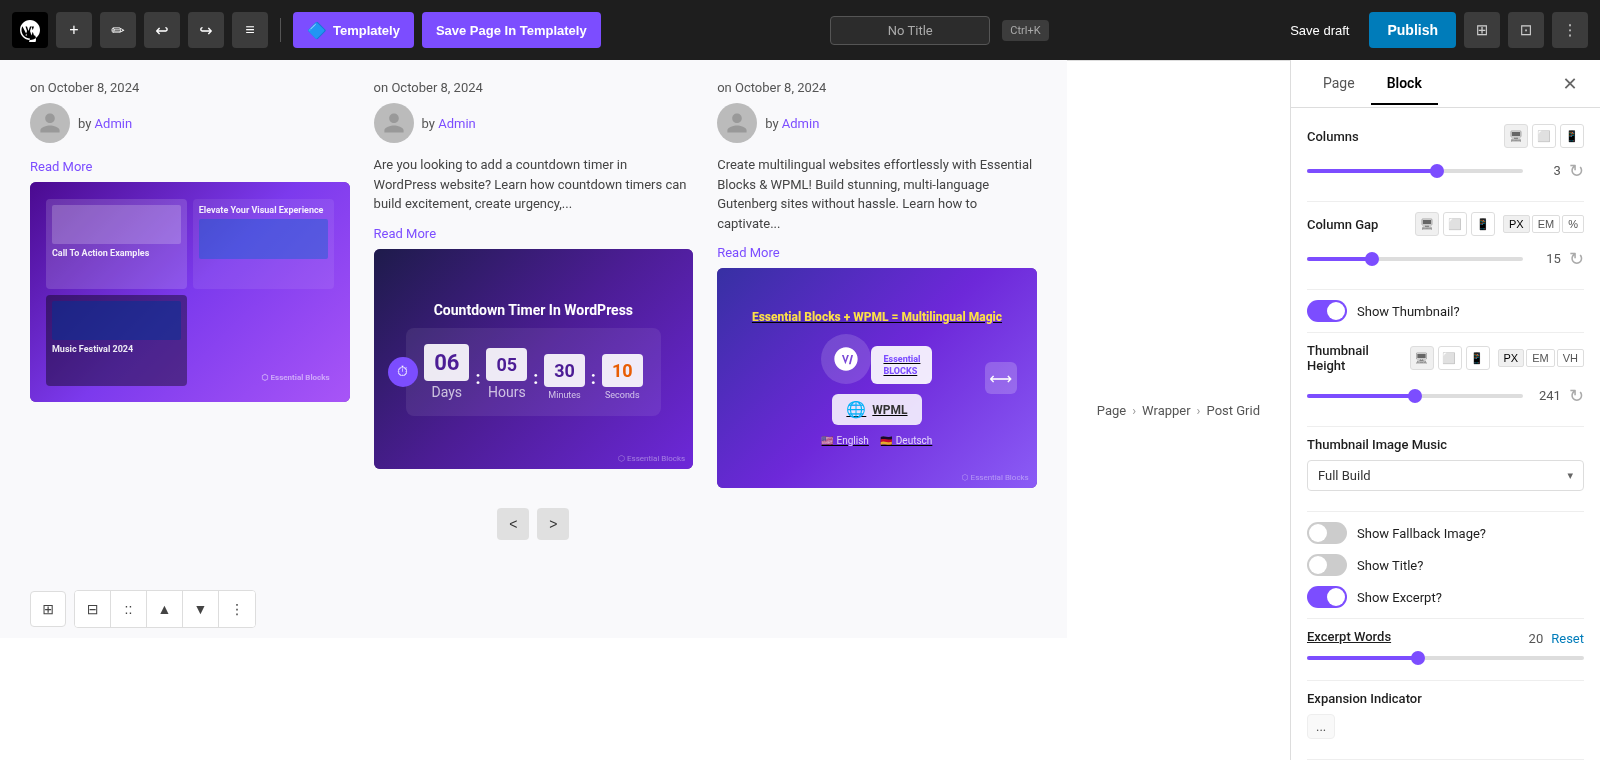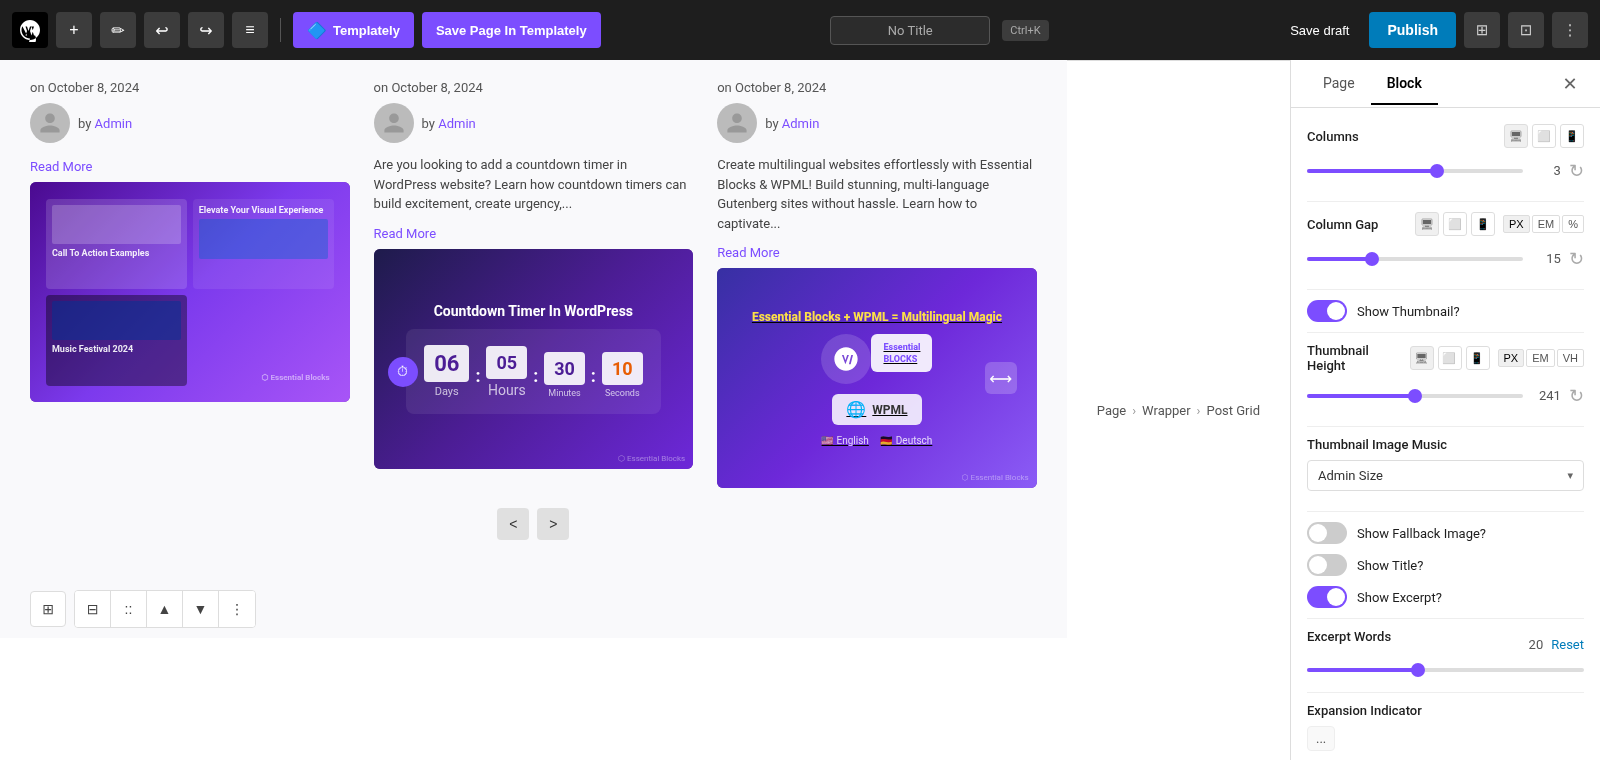--- a/index.html
+++ b/index.html
@@ -321,21 +321,21 @@
             <div class="post-thumbnail">
               <div class="thumb-2" style="flex-direction: column;">
                 <div style="color:white; font-size:14px; font-weight:700; margin-bottom: 10px; text-align:center; padding: 0 10px;">Countdown Timer In WordPress</div>
 
                 <div style="background: rgba(255,255,255,0.08); border-radius: 8px; padding: 16px; width: 80%; position: relative;">
 
                   <div style="position:absolute; left: -18px; top: 50%; transform: translateY(-50%); background: #7c4dff; border-radius: 50%; width: 30px; height: 30px; display: flex; align-items: center; justify-content: center; color: white; font-size: 14px;">⏱</div>
                   <div style="display:flex; gap: 6px; align-items: flex-end; justify-content:center;">
                     <div style="text-align:center;">
                       <div style="background:rgba(255,255,255,0.9); border-radius:4px; padding: 6px 10px; color: #4c1d95; font-size: 22px; font-weight: 700;">06</div>
-                      <div style="color: rgba(255,255,255,0.7); font-size: 11px; margin-top: 3px;">Days</div>
+                      <div style="color: rgba(255,255,255,0.7); font-size: 14px; margin-top: 3px;">Days</div>
                     </div>
                     <div style="color:white; font-size:18px; font-weight:700; padding-bottom:12px;">:</div>
                     <div style="text-align:center;">
                       <div style="background:rgba(255,255,255,0.9); border-radius:4px; padding: 6px 10px; color: #4c1d95; font-size: 18px; font-weight: 700;">05</div>
                       <div style="color: rgba(255,255,255,0.7); font-size: 14px; margin-top: 3px;">Hours</div>
                     </div>
                     <div style="color:white; font-size:18px; font-weight:700; padding-bottom:12px;">:</div>
                     <div style="text-align:center;">
                       <div style="background:rgba(255,255,255,0.9); border-radius:4px; padding: 6px 10px; color: #4c1d95; font-size: 18px; font-weight: 700;">30</div>
                       <div style="color: rgba(255,255,255,0.7); font-size: 9px; margin-top: 3px;">Minutes</div>
@@ -361,21 +361,21 @@
                   </svg>
               </div>
               <span class="by-author">by <a>Admin</a></span>
             </div>
             <div class="post-excerpt">Create multilingual websites effortlessly with Essential Blocks &amp; WPML! Build stunning, multi-language Gutenberg sites without hassle. Learn how to captivate...</div>
             <a class="read-more">Read More</a>
             <div class="post-thumbnail">
               <div class="thumb-3" style="flex-direction:column; padding: 16px; gap: 10px; text-decoration: underline;">
                 <div style="color: #fde047; font-size: 12px; font-weight: 800; text-align:center;">Essential Blocks + WPML = Multilingual Magic</div>
 
-                <div style="display:flex; align-items:flex-start; justify-content:center;">
+                <div style="display:flex; align-items:flex-end; justify-content:center;">
                   <div style="width:50px; height:50px; background: rgba(255,255,255,0.15); border-radius:50%; display:flex; align-items:center; justify-content:center;">
                     <svg width="28" height="28" viewBox="0 0 24 24" fill="white">
                         <path d="M12 2C6.477 2 2 6.477 2 12s4.477 10 10 10 10-4.477 10-10S17.523 2 12 2zm-.5 14.5l-3-8h1.5l1.5 4.5 1.5-4.5h1.5l-3 8zm5-8h1.5l-2 8h-1.5l2-8z"></path>
                       </svg>
                   </div>
                   <div style="background: rgba(255,255,255,0.9); border-radius:6px; padding: 8px 12px; display:flex; flex-direction:column; gap:2px;">
                     <div style="font-size: 9px; font-weight: 800; color: #7c4dff;">Essential</div>
                     <div style="font-size: 9px; font-weight: 800; color: #7c4dff;">BLOCKS</div>
                   </div>
                 </div>
@@ -513,21 +513,21 @@
           <span class="slider-value">241</span>
           <span class="slider-reset">↻</span>
         </div>
       </div>
 
       <div class="section-divider"></div>
 
       <div class="panel-section">
         <div class="panel-label">Thumbnail Image Music</div>
         <div class="dropdown-select">
-          <span>Admin Size</span>
+          <span>Full Build</span>
           <span class="dropdown-arrow">▾</span>
         </div>
       </div>
 
       <div class="section-divider"></div>
 
       <div class="toggle-row">
         <div class="toggle toggle-off">
           <div class="toggle-knob toggle-knob-off"></div>
         </div>
@@ -545,21 +545,21 @@
         <div class="toggle">
           <div class="toggle-knob"></div>
         </div>
         <span class="toggle-label">Show Excerpt?</span>
       </div>
 
       <div class="section-divider"></div>
 
       <div class="panel-section">
         <div style="display:flex; align-items:center; margin-bottom:8px;">
-          <span class="panel-label" style="margin-bottom:16px; flex:1;">Excerpt Words</span>
+          <span class="panel-label" style="margin-bottom:4px; flex:1;text-decoration:underline;">Excerpt Words</span>
           <span style="font-size:13px; color:#555; margin-right:8px;">20</span>
           <span style="font-size:13px; color:#007cba; cursor:pointer;">Reset</span>
         </div>
         <div style="position:relative; height:4px; background:#ddd; border-radius:2px;">
           <div style="width:40%; background:#7c4dff; height:100%; border-radius:2px;"></div>
           <div style="position:absolute; left:calc(40% - 7px); top:-5px; width:14px; height:14px; background:#7c4dff; border-radius:50%; cursor:pointer;"></div>
         </div>
       </div>
 
       <div class="section-divider"></div>

